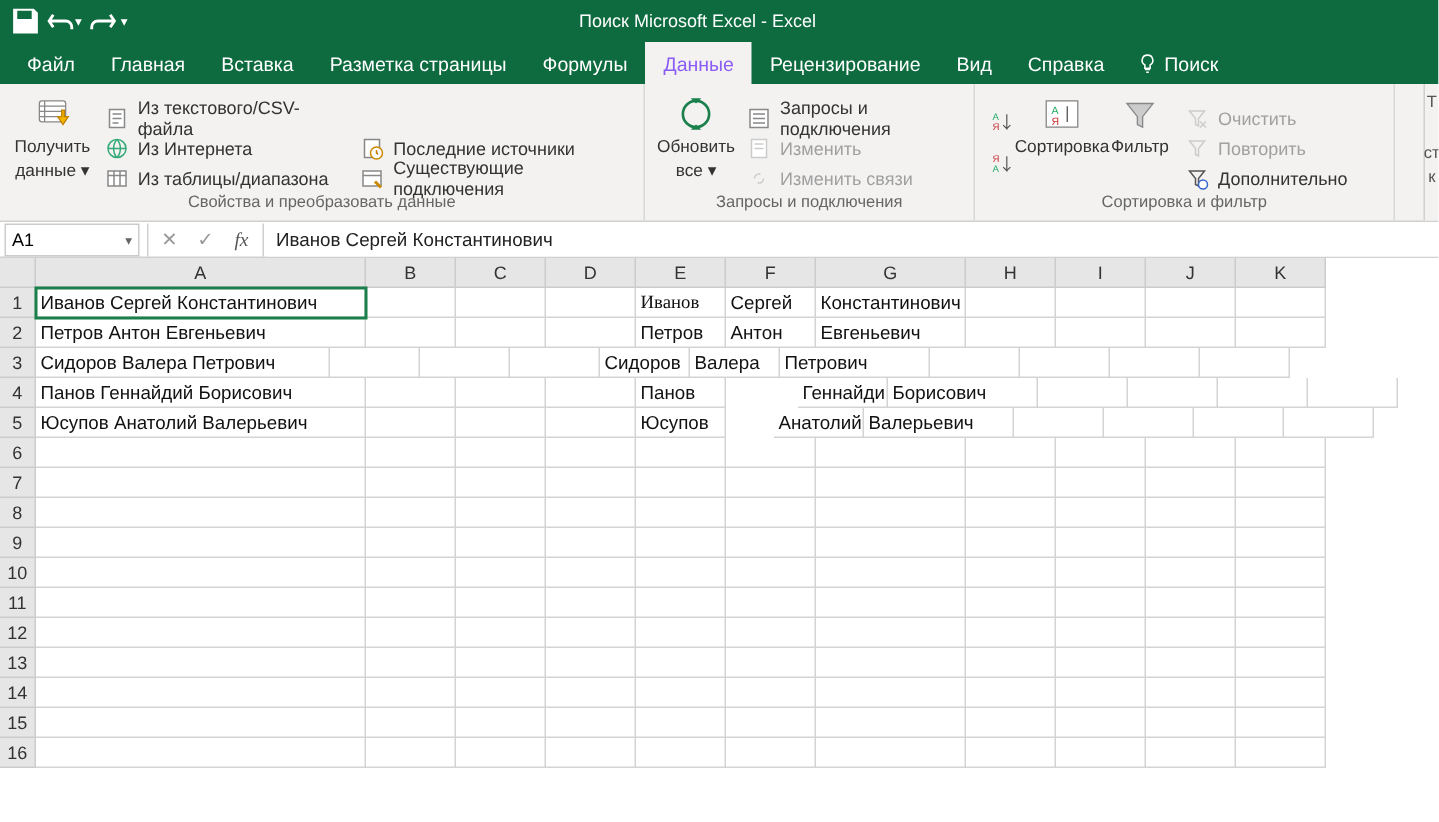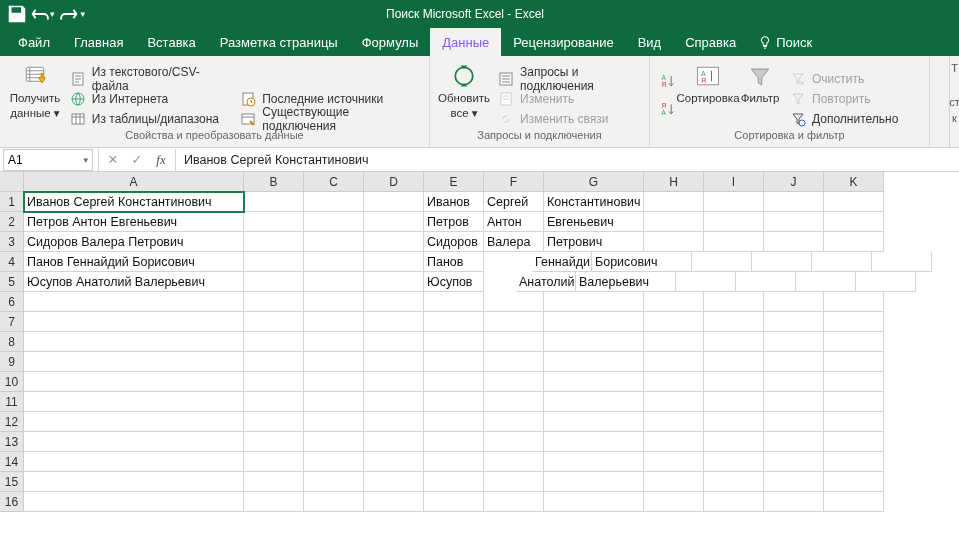--- a/index.html
+++ b/index.html
@@ -300,21 +300,21 @@
         <div class="hdr colhdr" style="width: 60px;">K</div>
       </div>
     <div class="cells" id="cells">
         <div class="row">
           <div class="cell selected" style="width: 220px; overflow: visible;">
             <span class="overflow">Иванов Сергей Константинович</span>
           </div>
           <div class="cell" style="width: 60px;"></div>
           <div class="cell" style="width: 60px;"></div>
           <div class="cell" style="width: 60px;"></div>
-          <div class="cell" style="width: 60px;">Иванов</div>
+          <div class="cell" style="width: 60px; font-family: Liberation Serif, serif;">Иванов</div>
           <div class="cell" style="width: 60px;">Сергей</div>
           <div class="cell" style="width: 100px;">Константинович</div>
           <div class="cell" style="width: 60px;"></div>
           <div class="cell" style="width: 60px;"></div>
           <div class="cell" style="width: 60px;"></div>
           <div class="cell" style="width: 60px;"></div>
         </div>
         <div class="row">
           <div class="cell" style="width: 220px; overflow: visible;">
             <span class="overflow">Петров Антон Евгеньевич</span>
@@ -324,21 +324,21 @@
           <div class="cell" style="width: 60px;"></div>
           <div class="cell" style="width: 60px;">Петров</div>
           <div class="cell" style="width: 60px;">Антон</div>
           <div class="cell" style="width: 100px;">Евгеньевич</div>
           <div class="cell" style="width: 60px;"></div>
           <div class="cell" style="width: 60px;"></div>
           <div class="cell" style="width: 60px;"></div>
           <div class="cell" style="width: 60px;"></div>
         </div>
         <div class="row">
-          <div class="cell" style="width: 220px; overflow: visible; text-align: right;">
+          <div class="cell" style="width: 196px; overflow: visible; text-align: right;">
             <span class="overflow">Сидоров Валера Петрович</span>
           </div>
           <div class="cell" style="width: 60px;"></div>
           <div class="cell" style="width: 60px;"></div>
           <div class="cell" style="width: 60px;"></div>
           <div class="cell" style="width: 60px;">Сидоров</div>
           <div class="cell" style="width: 60px;">Валера</div>
           <div class="cell" style="width: 100px;">Петрович</div>
           <div class="cell" style="width: 60px;"></div>
           <div class="cell" style="width: 60px;"></div>

